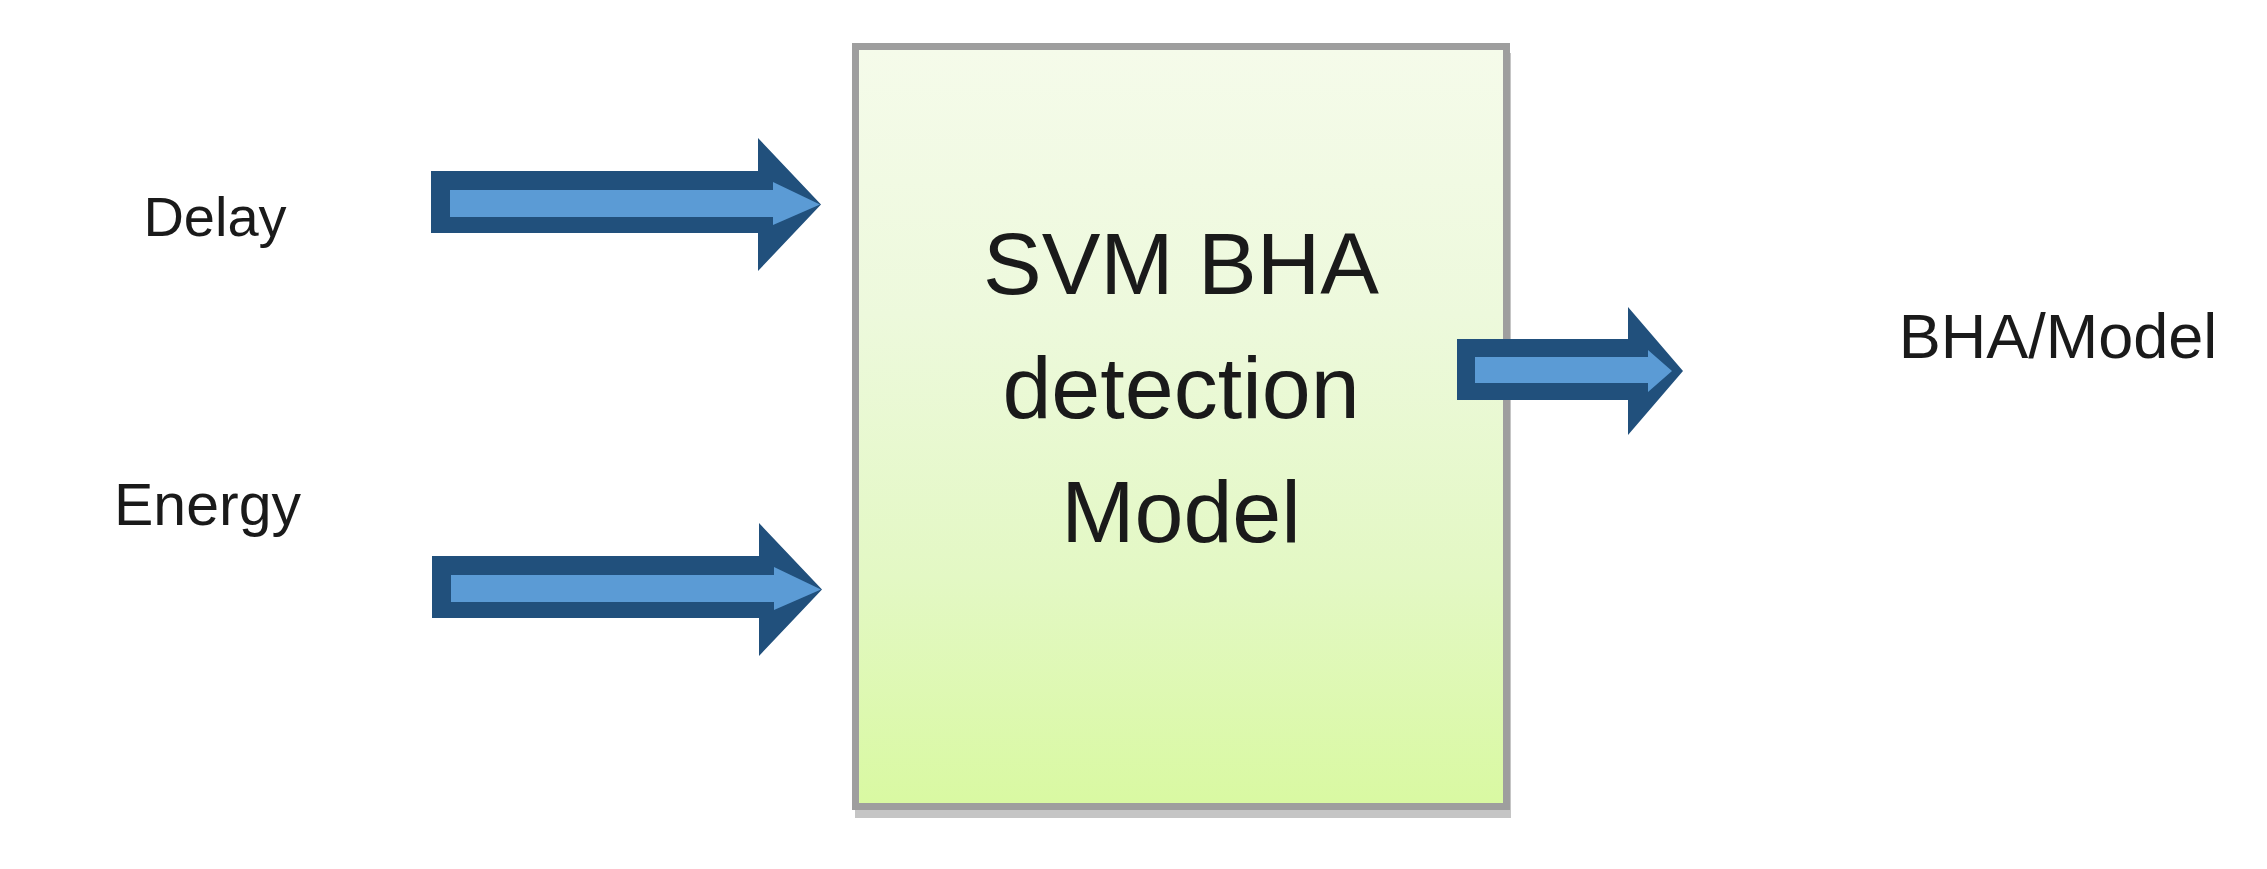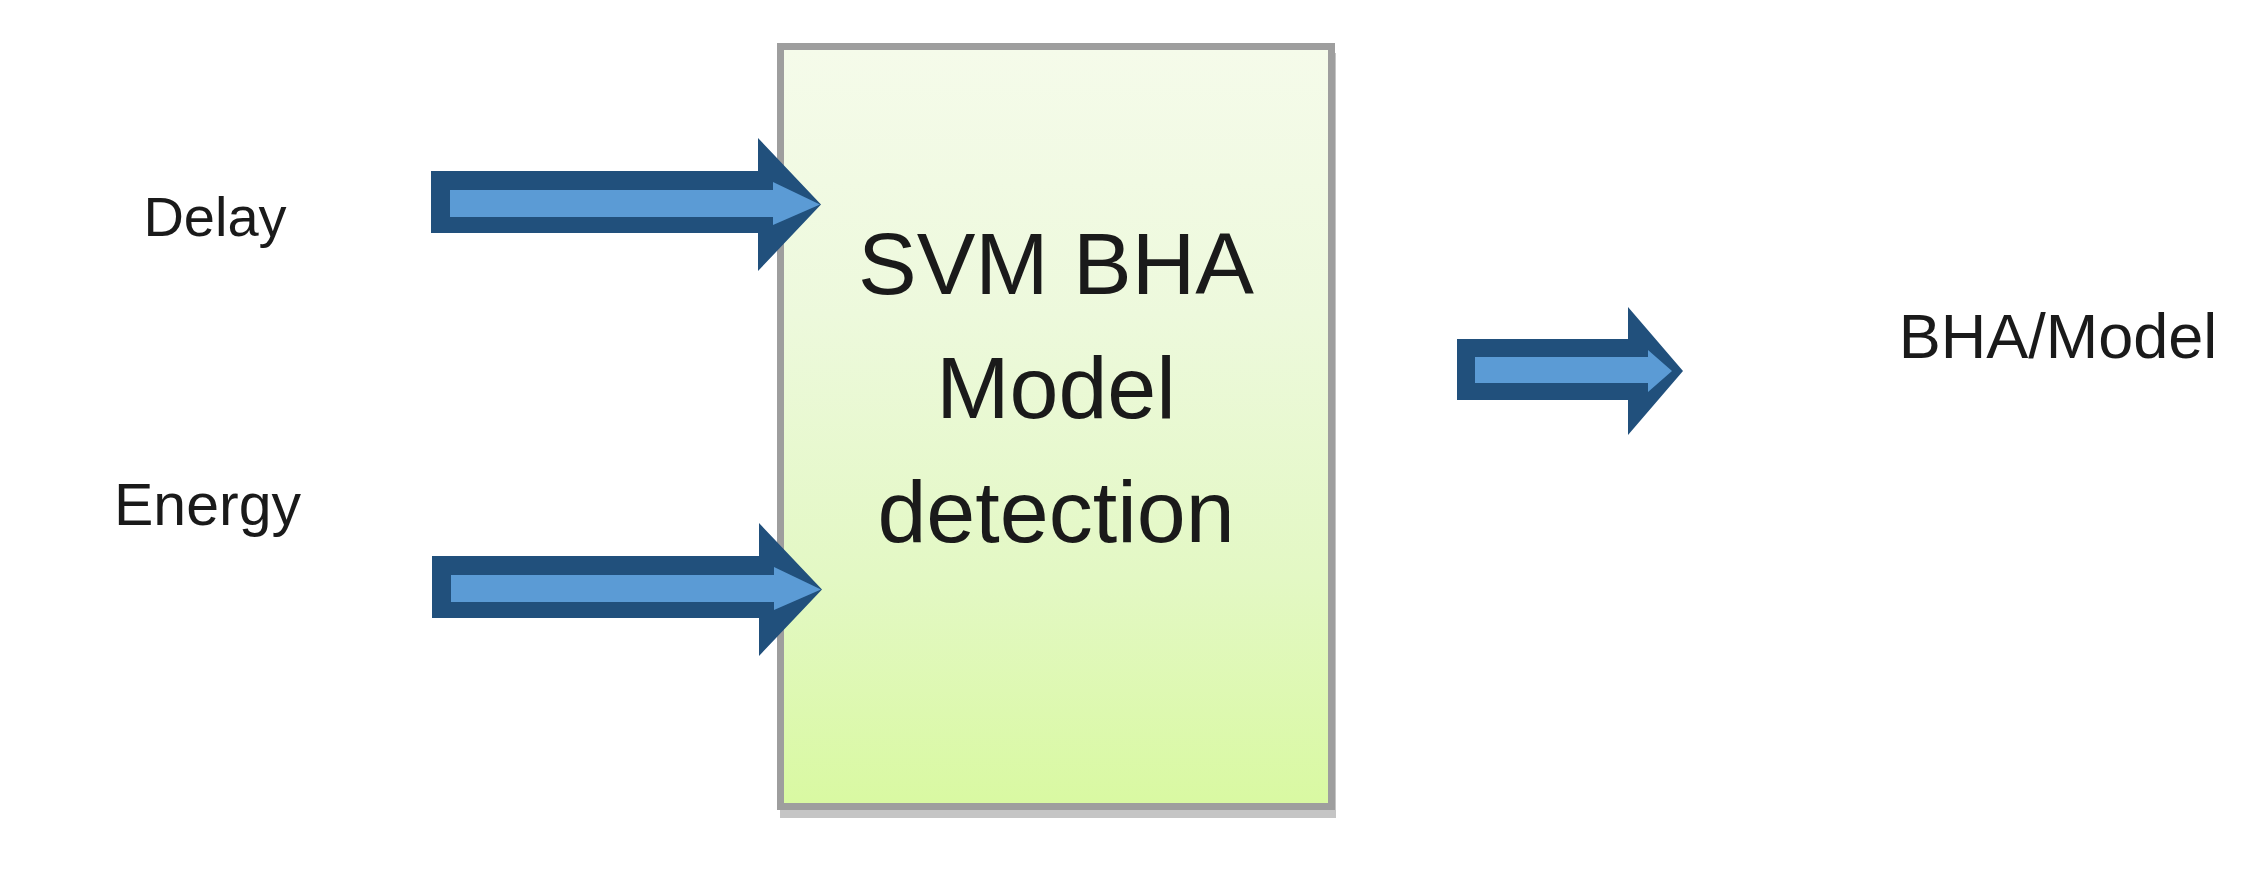--- a/index.html
+++ b/index.html
@@ -40,23 +40,23 @@
   }
   .label-output {
     left: 1868px;
     top: 294px;
     width: 380px;
     font-size: 63px;
     line-height: 84px;
   }
   .model-box {
     position: absolute;
-    left: 777px;
+    left: 852px;
     top: 43px;
-    width: 558px;
+    width: 658px;
     height: 767px;
     box-sizing: border-box;
     border: 7px solid #9E9E9E;
     background: linear-gradient(to bottom, #F5FBEA 0%, #EDF9DC 35%, #E3F8C4 70%, #D9F9A2 100%);
     box-shadow: 2px 9px 0 -1px rgba(150,150,150,0.55);
     z-index: 1;
   }
   .model-box-text {
     position: absolute;
     left: 0;
@@ -94,22 +94,22 @@
   </svg>
 
   <svg class="arrow arrow-energy" width="390" height="133" viewBox="0 0 390 133">
     <polygon class="arrow-outer" points="0,33 327,33 327,0 390,66.5 327,133 327,95 0,95"></polygon>
     <polygon class="arrow-inner" points="19,52 342,52 342,44 389,66.5 342,87 342,79 19,79"></polygon>
   </svg>
 
   <div class="model-box">
     <div class="model-box-text">
       <div>SVM BHA</div>
+      <div>detection</div>
       <div>Model</div>
-      <div>detection</div>
     </div>
   </div>
 
   <svg class="arrow arrow-output" width="226" height="128" viewBox="0 0 226 128">
     <polygon class="arrow-outer" points="0,32 171,32 171,0 226,64 171,128 171,93 0,93"></polygon>
     <polygon class="arrow-inner" points="18,50 191,50 191,43 215,64 191,85 191,76 18,76"></polygon>
   </svg>
 
   <div class="label label-output">BHA/Model</div>
 

